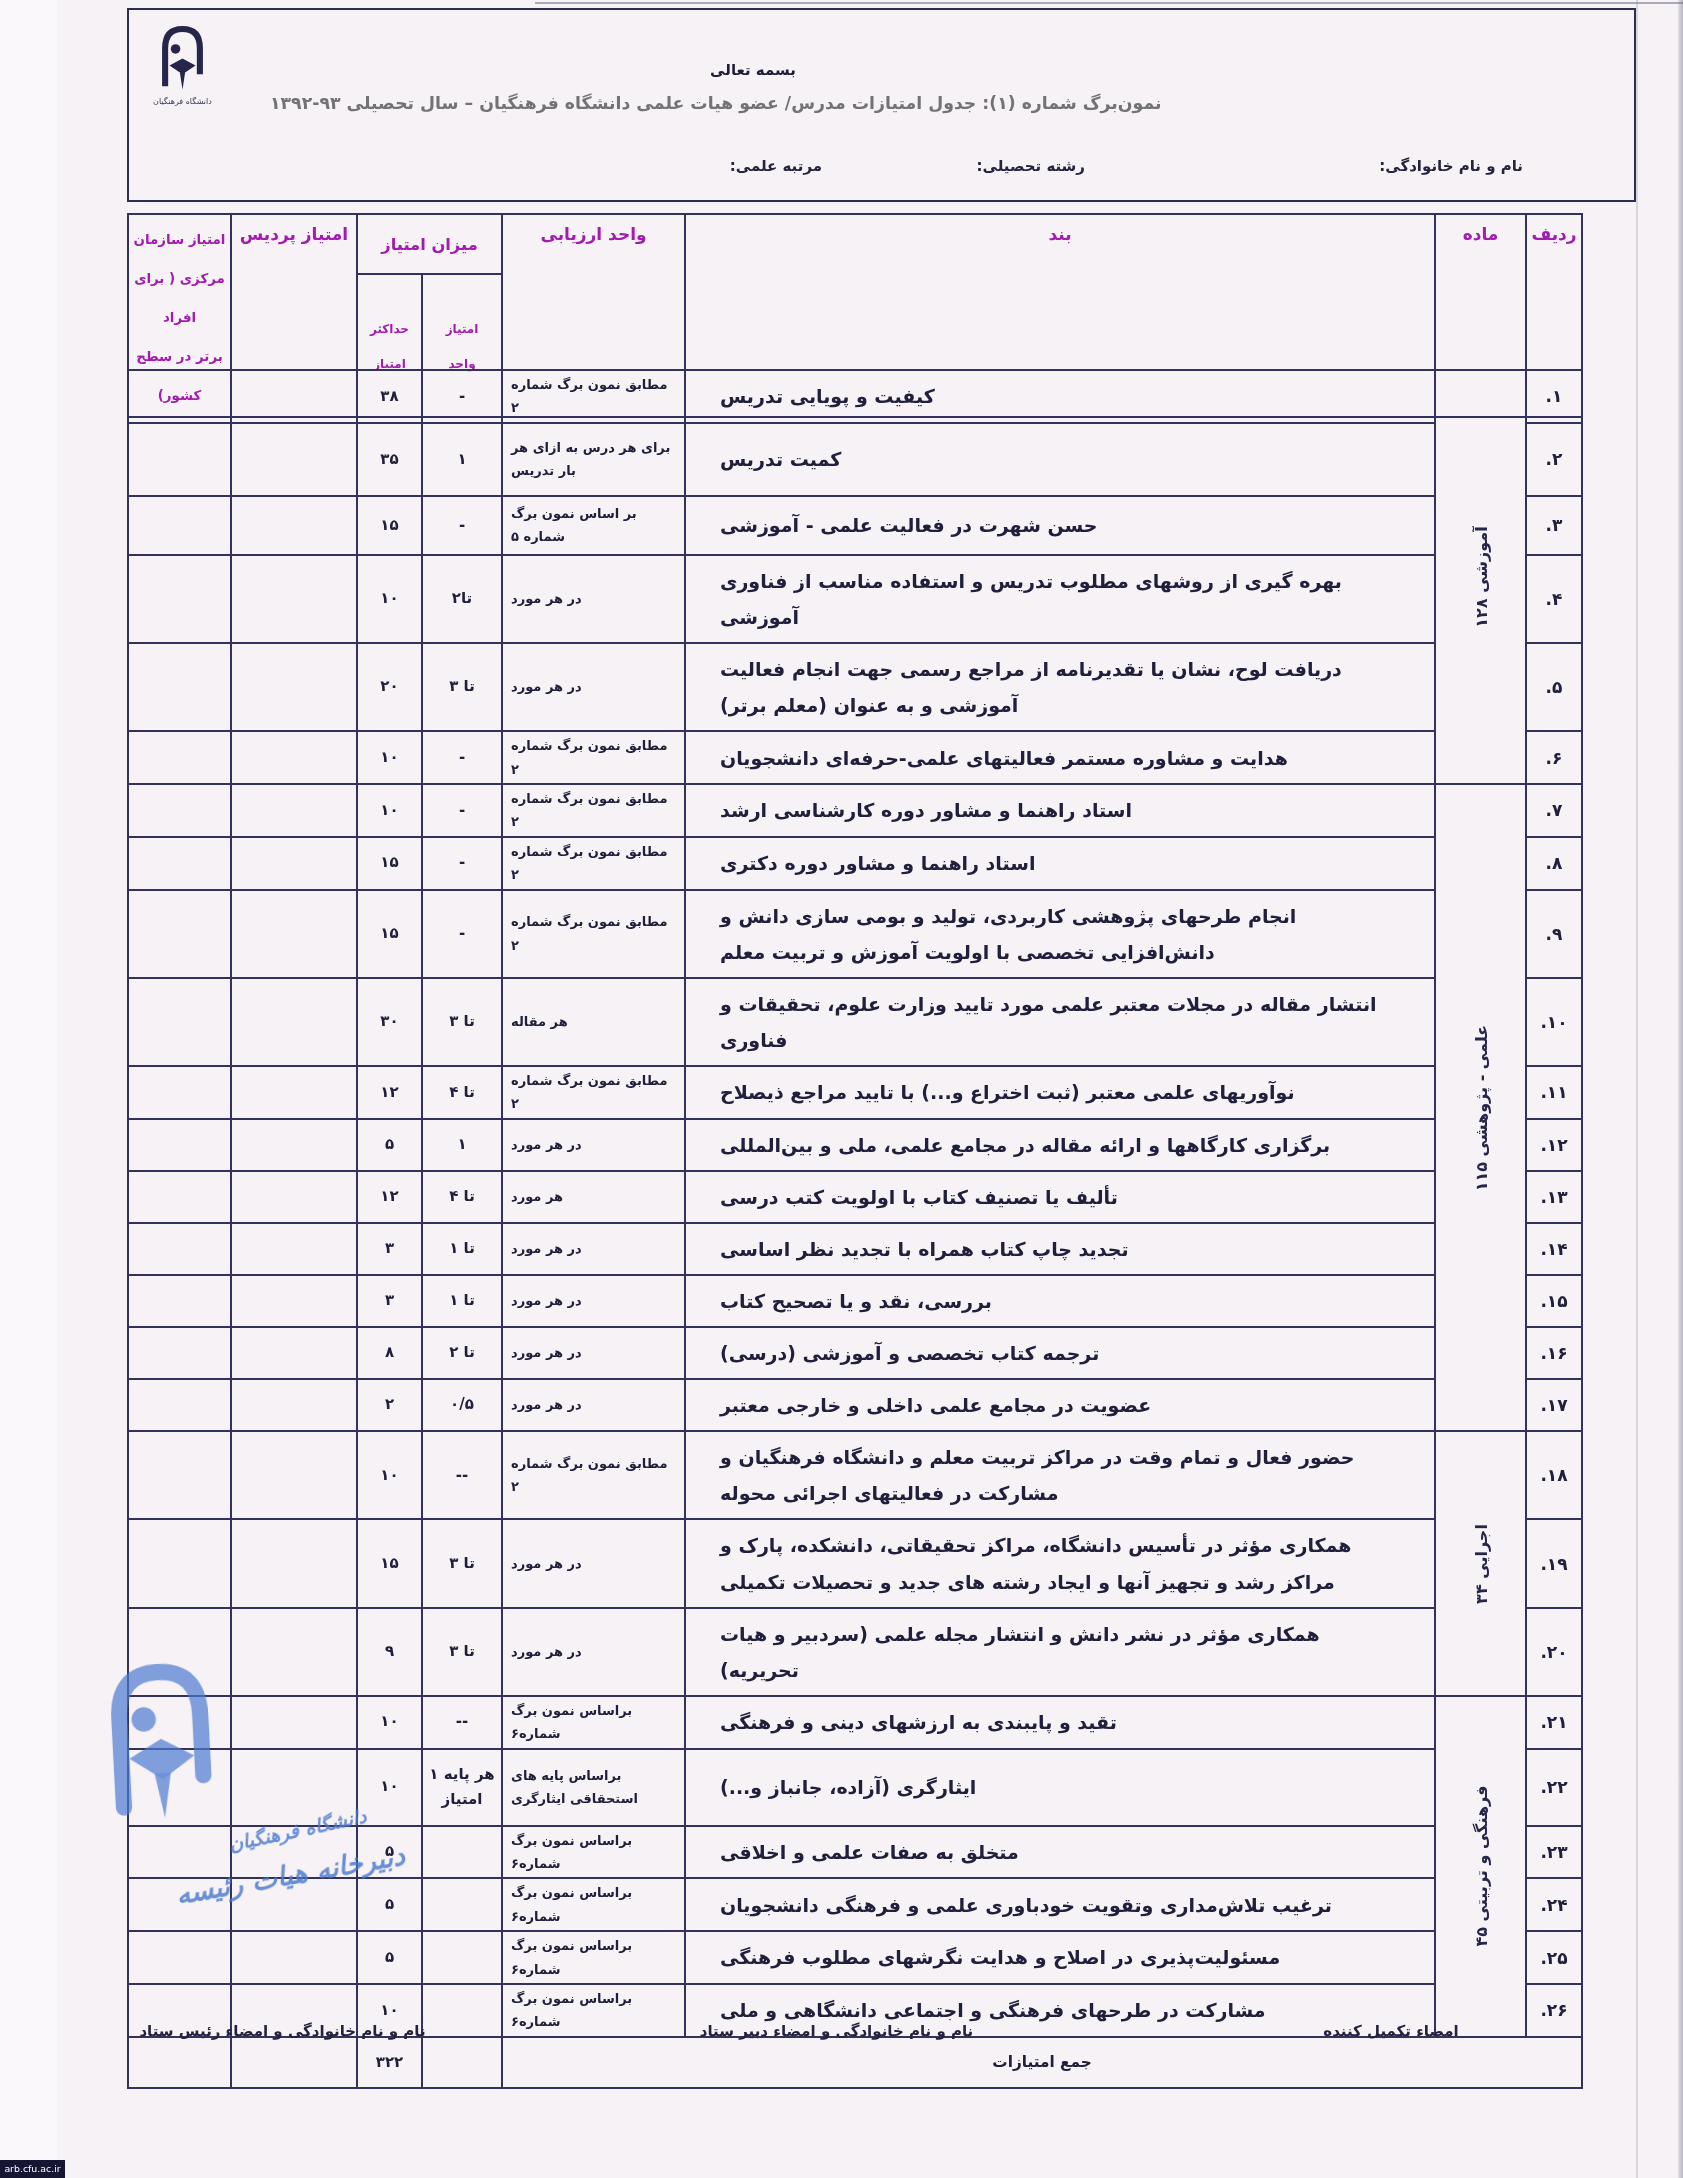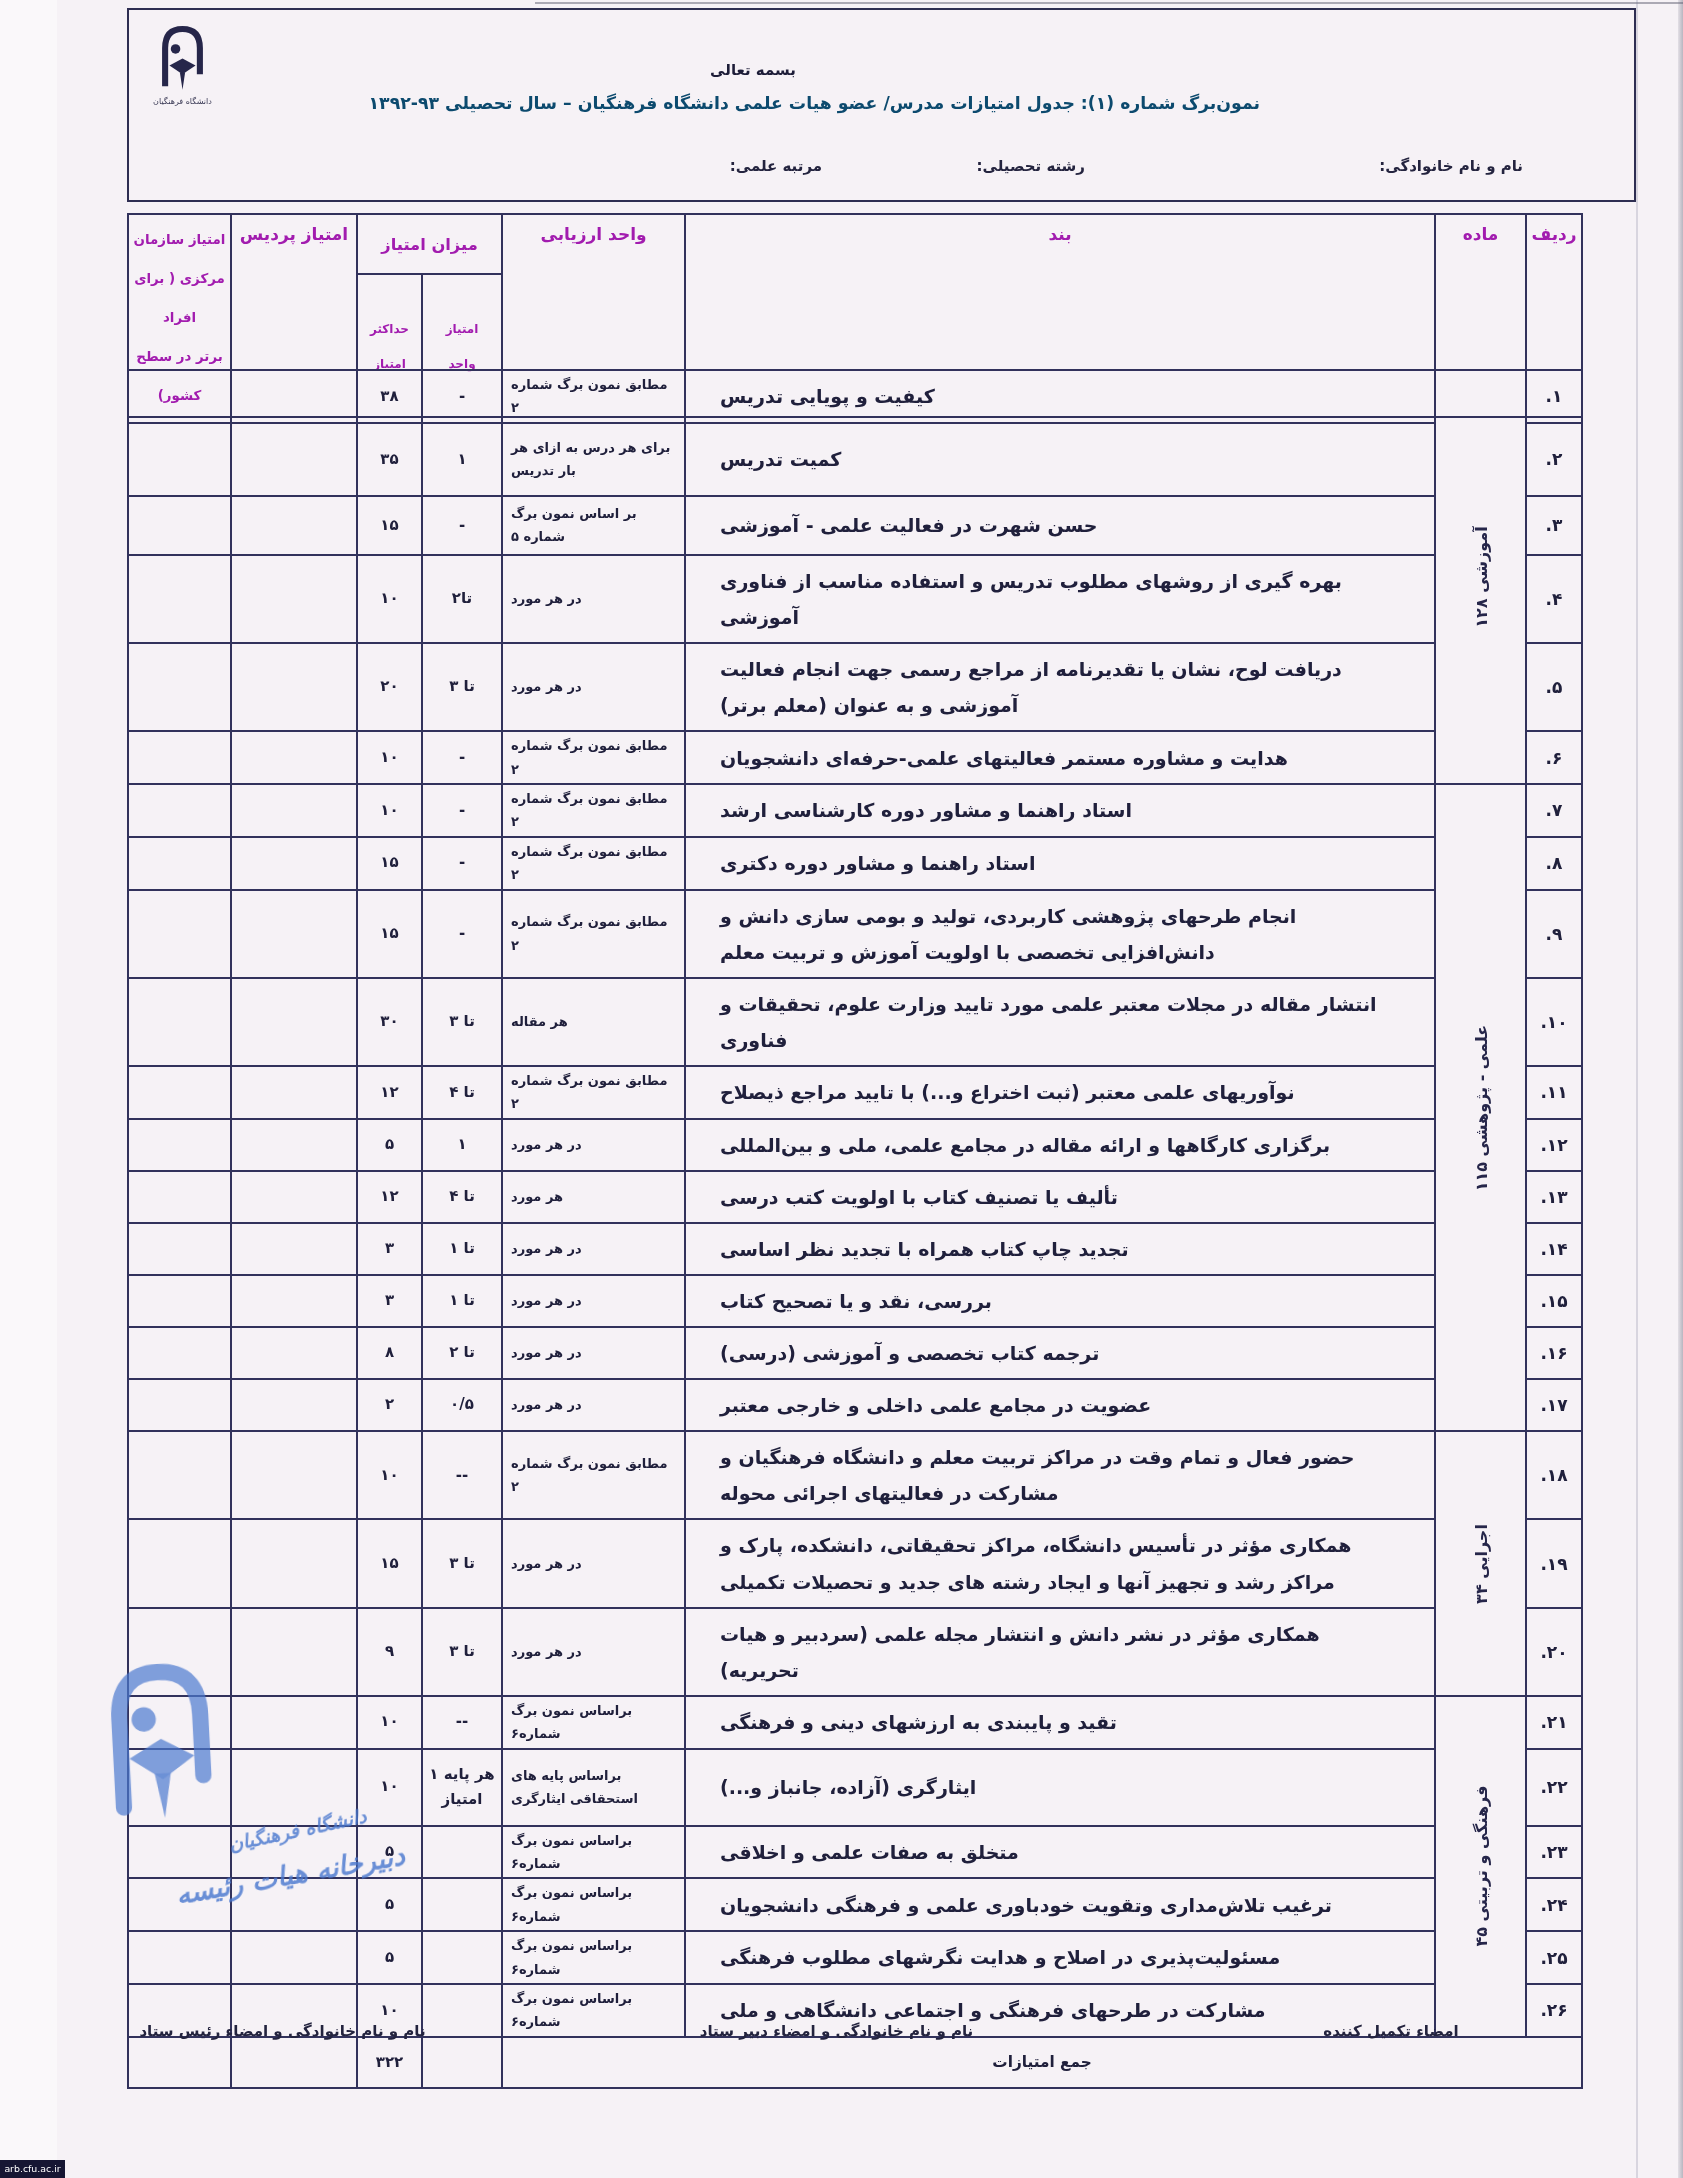--- a/index.html
+++ b/index.html
@@ -13,21 +13,21 @@
   .edge-top{position:absolute;left:535px;top:2px;width:1148px;height:2px;background:rgba(80,80,100,.45);}
   .paper-fold{position:absolute;left:1636px;top:0;width:2px;height:2178px;background:rgba(110,110,140,.22);}
   .edge-right{position:absolute;left:1678px;top:0;width:5px;height:2178px;background:linear-gradient(90deg,rgba(120,120,140,.15),rgba(90,90,110,.4));}
   .left-strip{position:absolute;left:0;top:0;width:57px;height:2178px;background:rgba(255,255,255,.45);}
 
   
   .header-box{position:absolute;left:127px;top:8px;width:1505px;height:190px;border:2px solid #2e2e52;background:transparent;}
   .uni-logo{position:absolute;left:27px;top:12px;width:53px;height:73px;}
   .uni-logo-caption{position:absolute;left:4px;top:87px;width:99px;text-align:center;font-size:8px;color:#3a3a55;letter-spacing:-0.5px;}
   .besmele{position:absolute;left:426px;top:51px;width:396px;text-align:center;font-size:15px;font-weight:bold;color:#1d1d38;}
-  .form-title{position:absolute;left:141px;top:83px;width:990px;text-align:right;font-size:17.3px;font-weight:bold;color:#0c4a6e;}
+  .form-title{position:absolute;left:141px;top:83px;width:990px;text-align:left;font-size:17.3px;font-weight:bold;color:#737373;}
   .field-label{position:absolute;top:147px;font-size:15px;font-weight:600;color:#24243f;}
   .fl-name{right:111px;}
   .fl-major{right:549px;margin-left:40px;}
   .fl-rank{right:812px;}
   table{border-collapse:collapse;table-layout:fixed;width:1455px;direction:rtl;}
   .htable{position:absolute;left:127px;top:213px;}
   .btable-wrap{position:absolute;left:127px;top:369px;}
   table,td,th{border:2px solid #32325c;}
   .htable table{height:147px;}
   th{font-weight:bold;color:#a21caf;background:transparent;}

